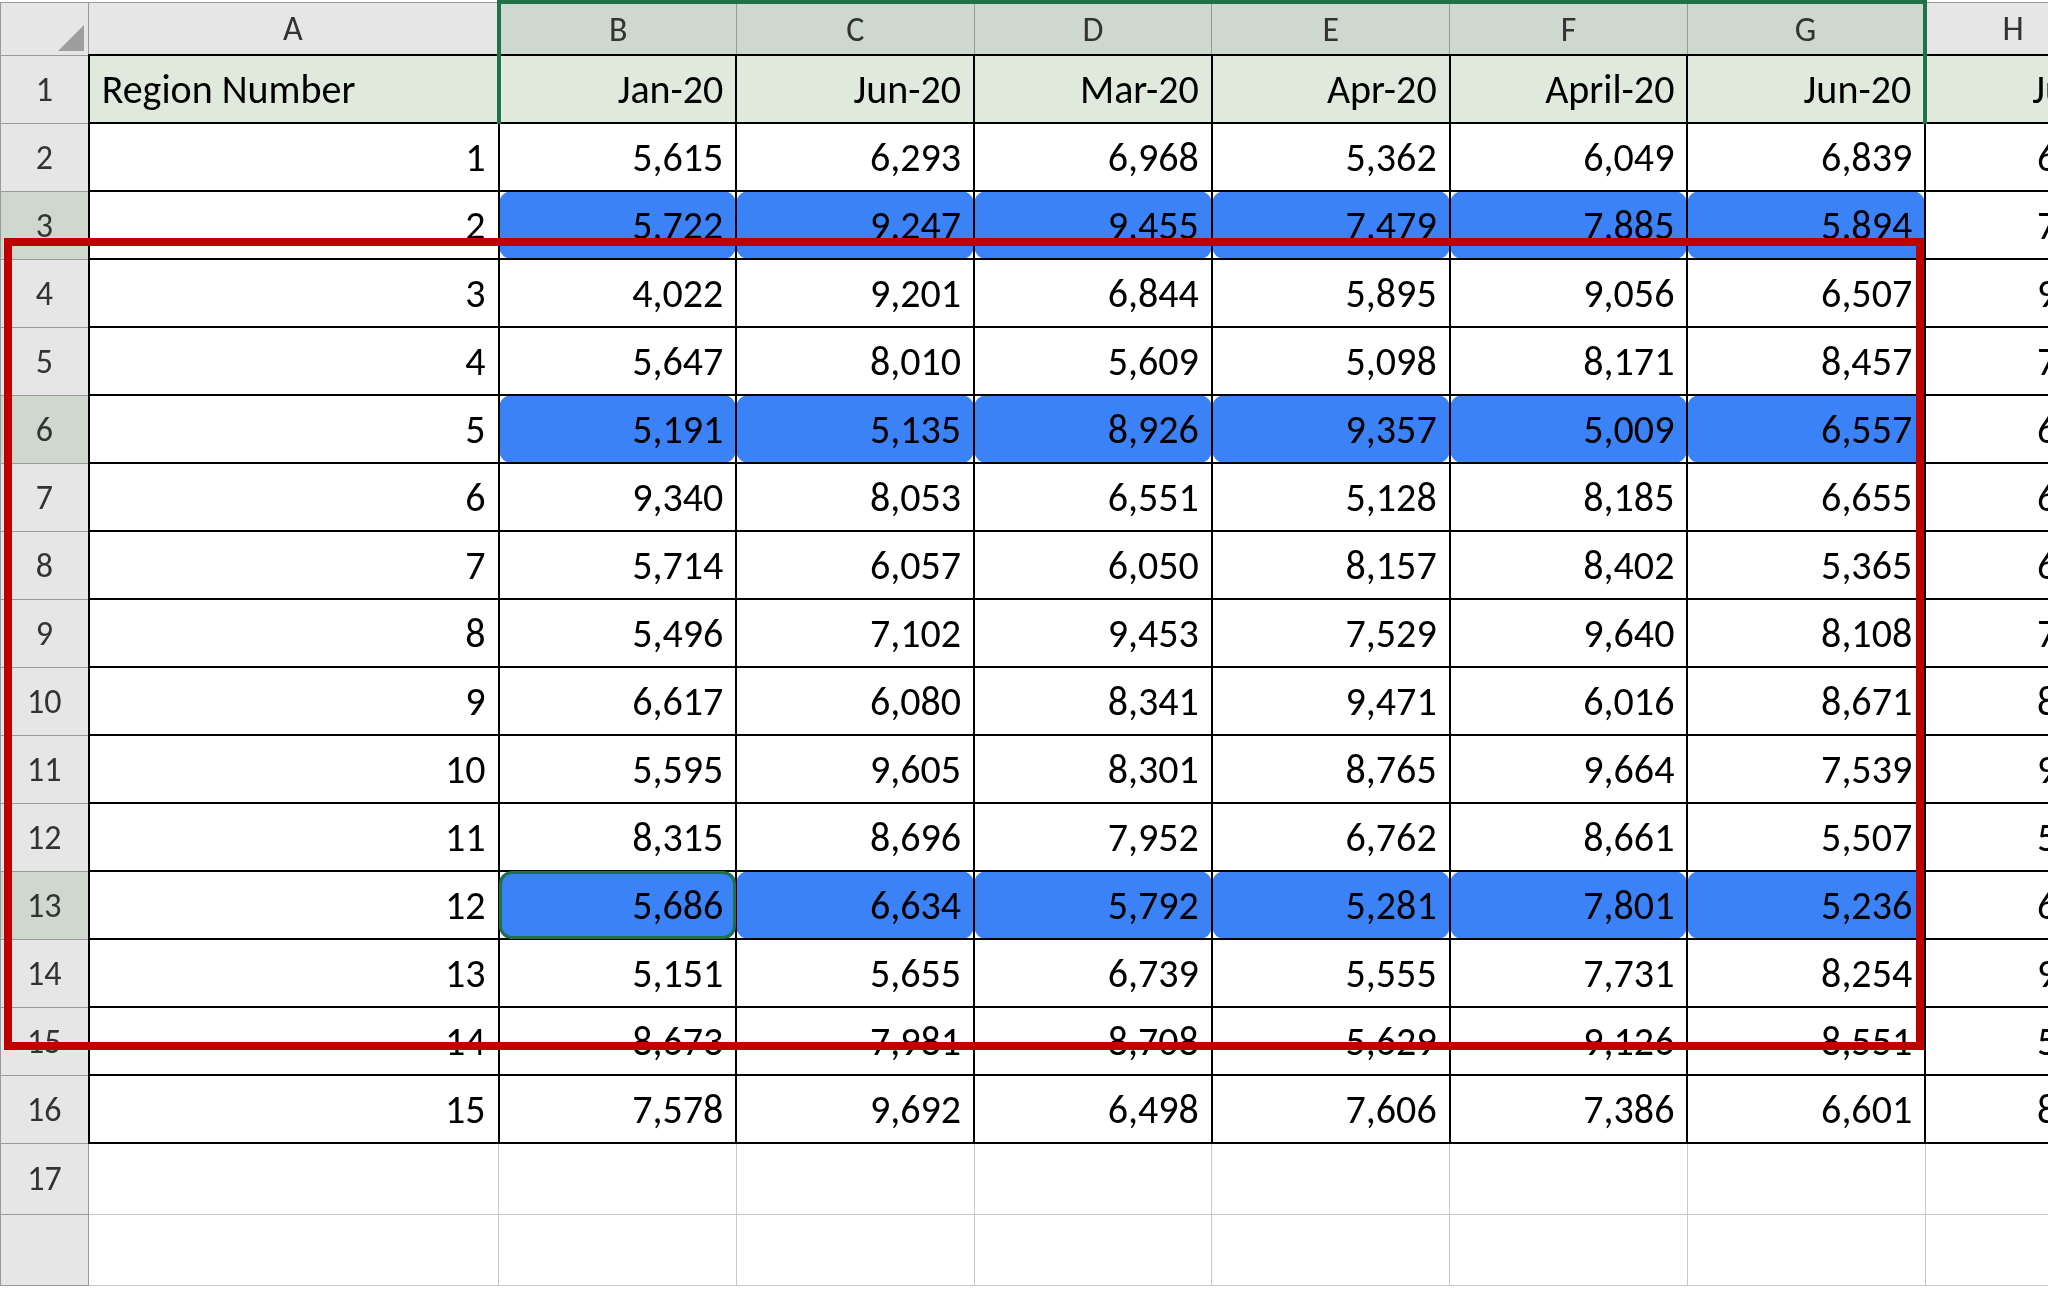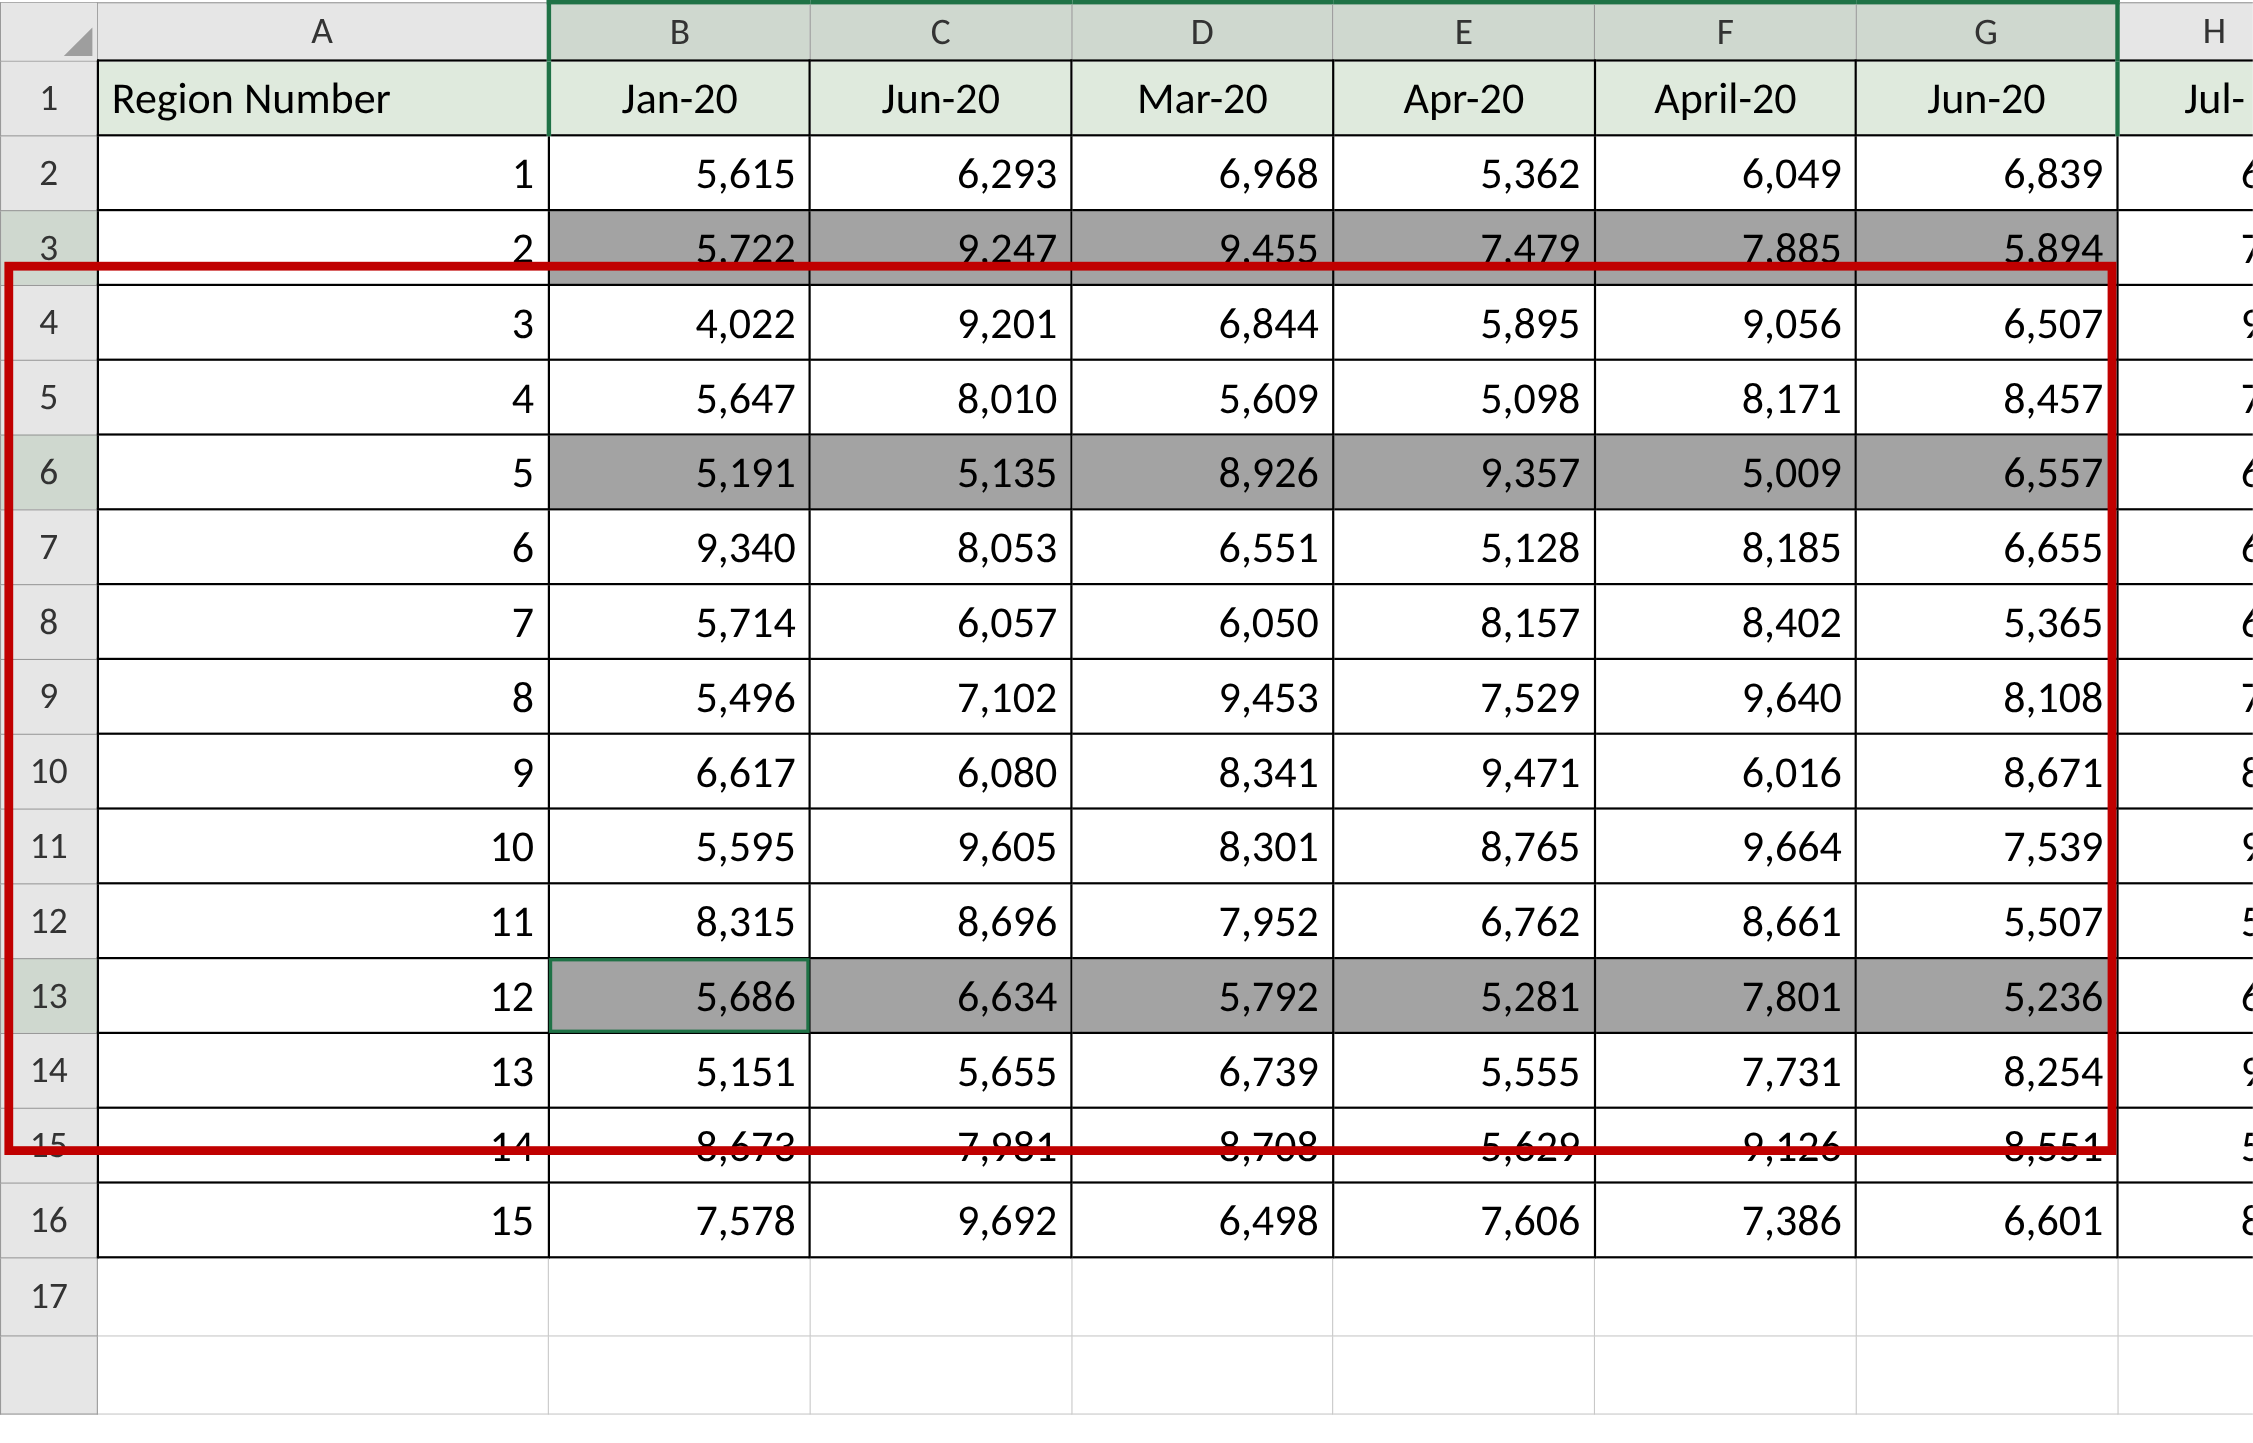--- a/index.html
+++ b/index.html
@@ -75,29 +75,30 @@
     width: 0;
     height: 0;
     border-style: solid;
     border-width: 0 0 26px 26px;
     border-color: transparent transparent #9e9e9e transparent;
   }
   
   .data-head {
     background: #dfeadd; 
     font-size: 40px;
-    text-align: center;
+    text-align: right;
   }
   .data-head.first {
     text-align: left;
     margin-top: 17px;
   }
   
   .shaded {
-    background: #a3a3a3;
+    background: #3b82f6;
+    border-radius: 13px;
   }
   
   .active {
     outline: 3px solid #1f7246;
     outline-offset: -3px;
     padding-left: 44px;
   }
   
   col.c-row   { width: 86px; }
   col.c-a     { width: 400px; }

